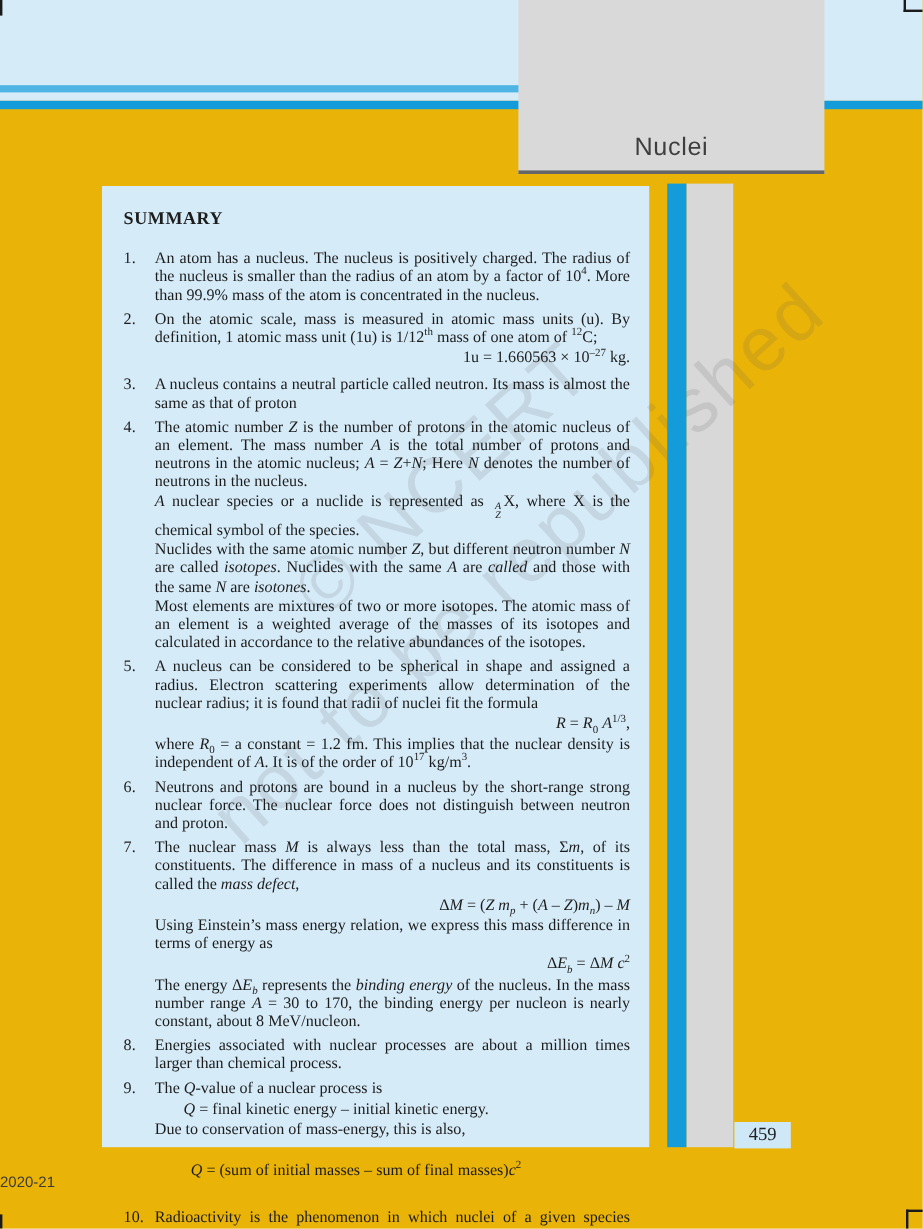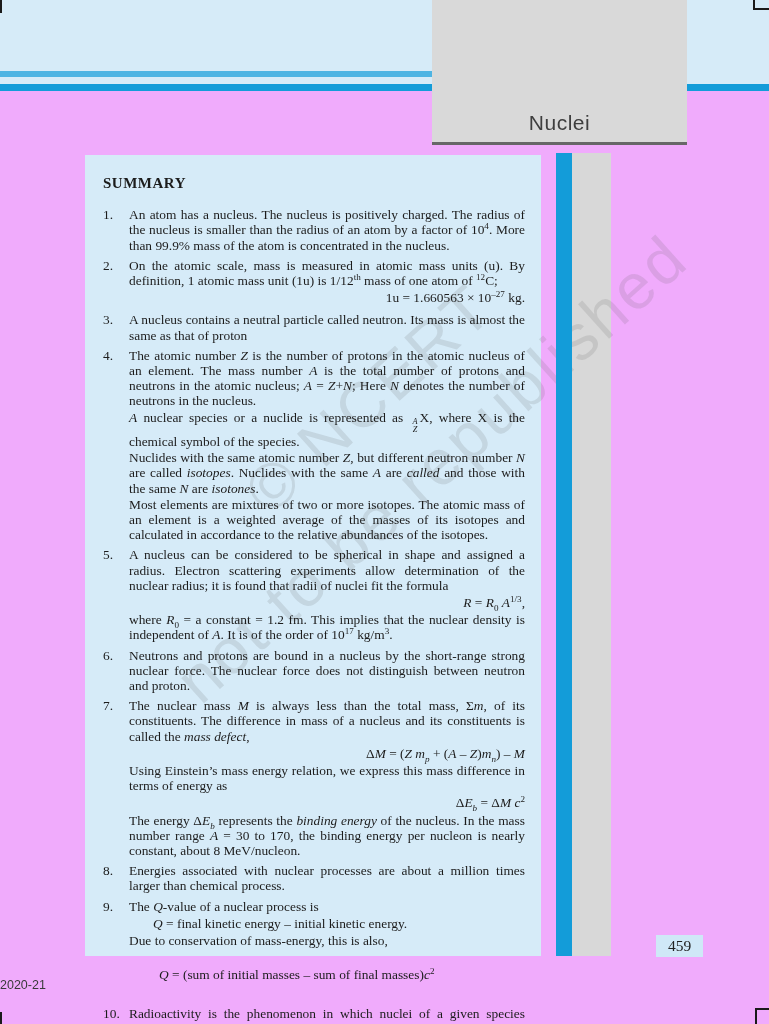--- a/index.html
+++ b/index.html
@@ -1,17 +1,17 @@
 <!DOCTYPE html>
 <html><head>
 <meta charset="utf-8">
 <style>
   html,body { margin:0; padding:0; background:#ffffff; }
   .page {
-    position:relative; width:769px; height:1024px; background:#f0abfc;
+    position:relative; width:769px; height:1024px; background:#eab308;
     font-family:"Liberation Serif", serif; overflow:hidden;
   }
   
   .band        { position:absolute; left:0; top:0; width:769px; height:84px; background:var(--band-blue); z-index:1; }
   .stripe-mid  { position:absolute; left:0; top:71px; width:433px; height:6px; background:var(--stripe-mid); z-index:2; }
   .stripe-dark { position:absolute; left:0; top:84px; width:769px; height:7px; background:var(--stripe-dark); z-index:2; }
   .chapter-box {
     position:absolute; left:432px; top:0; width:255px; height:142px;
     background:var(--box-gray); border-bottom:3px solid var(--box-border); z-index:3;
     display:flex; align-items:flex-end; justify-content:center;
@@ -56,21 +56,21 @@
   .run-i    { font-style:italic; }
   .run-sup  { font-size:0.68em; vertical-align:super; line-height:0; }
   .run-sub  { font-size:0.68em; vertical-align:sub;   line-height:0; }
   .run-isub { font-size:0.68em; vertical-align:sub;   line-height:0; font-style:italic; }
   .stack {
     display:inline-flex; flex-direction:column; font-size:0.62em; line-height:0.95;
     font-style:italic; vertical-align:-0.3em; margin:0 2px 0 3px; text-align:center;
   }
   
   .page-badge {
-    position:absolute; left:656px; top:935px; width:47px; height:22px; z-index:4;
+    position:absolute; left:612px; top:935px; width:47px; height:22px; z-index:4;
     background:var(--badge-blue); text-align:center; line-height:22px;
     font-size:15.5px; color:#222;
   }
   .footer-year {
     position:absolute; left:0; top:978px; width:769px; text-align:left; z-index:4;
     font-family:"Liberation Sans", sans-serif; font-size:12.5px; color:#3a3a3a;
   }
   
   .crop { position:absolute; z-index:20; }
   .crop-tl { left:0; top:0; width:2px; height:13px; background:#1a1a1a; }

